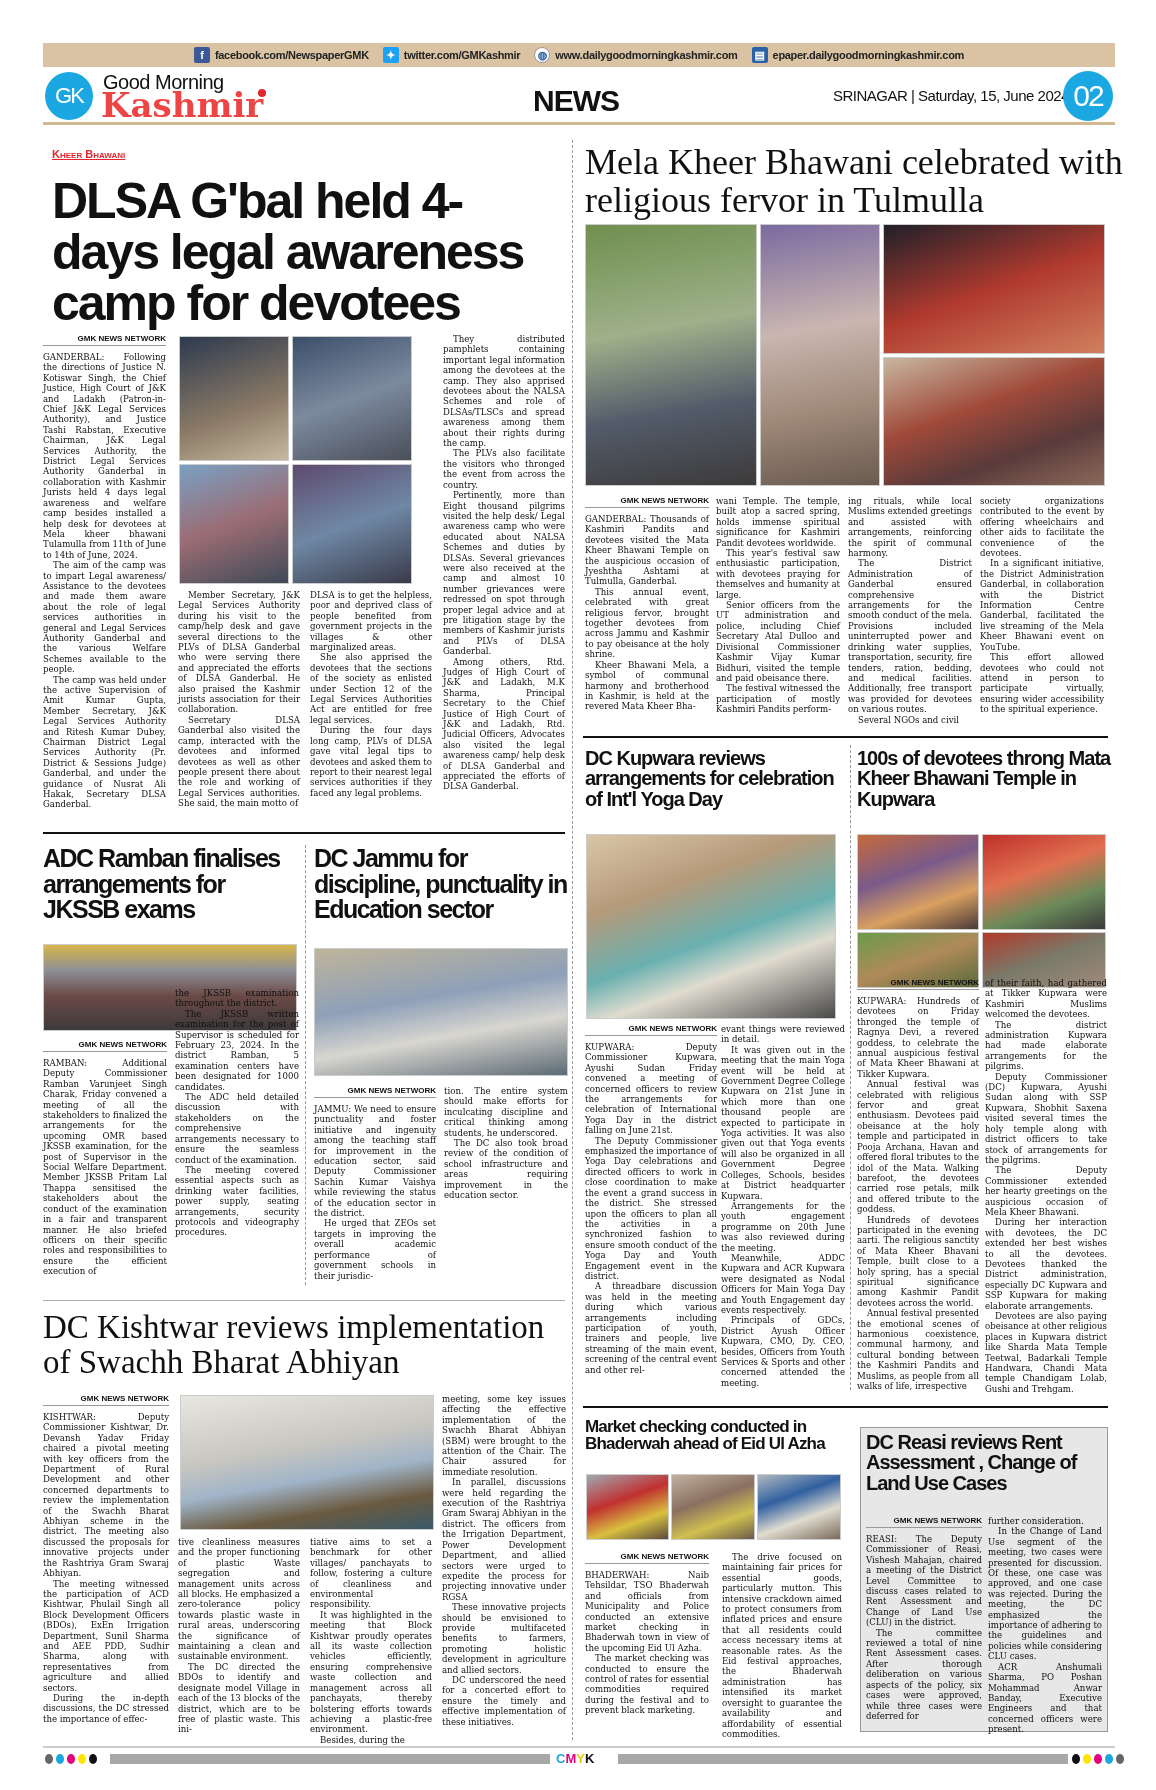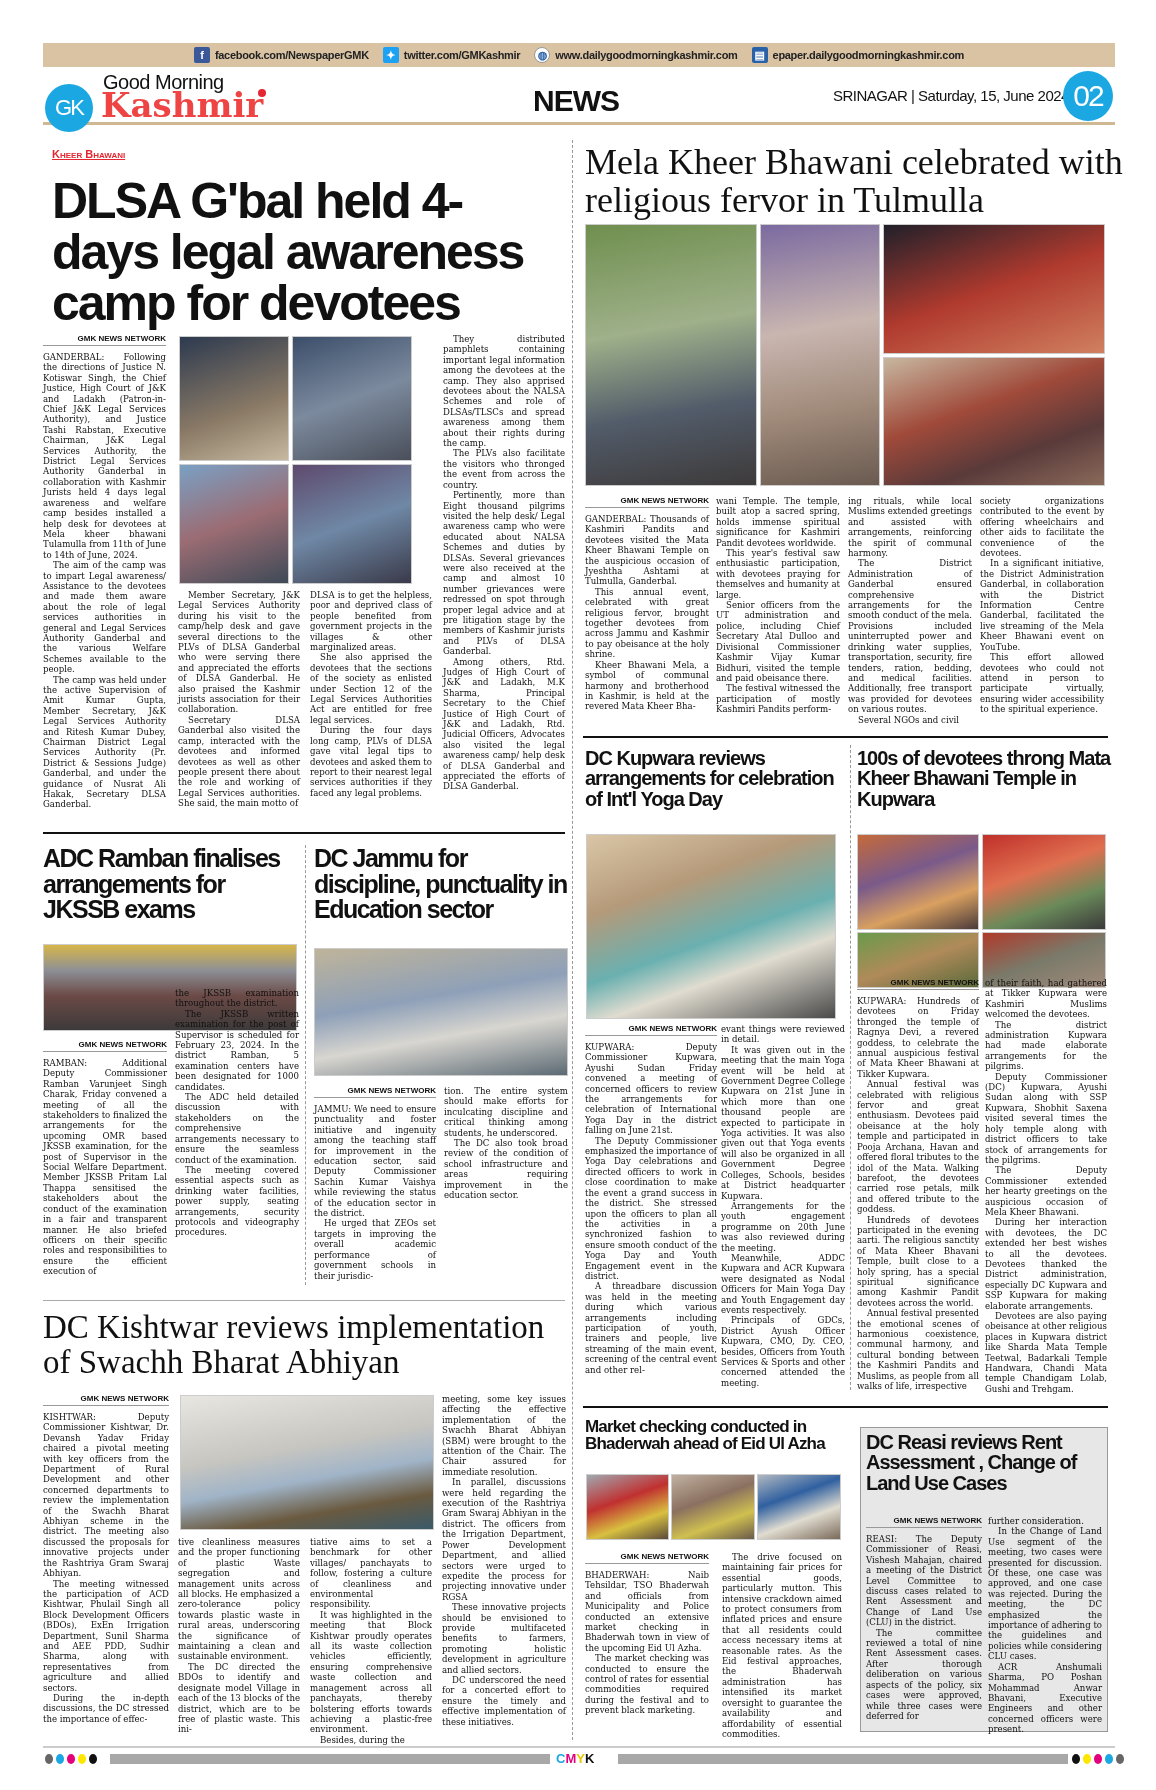--- a/index.html
+++ b/index.html
@@ -2,21 +2,21 @@
 <html><head>
 <meta charset="utf-8">
 <style>
 *{box-sizing:border-box;margin:0;padding:0}
 body{width:1156px;height:1790px;background:#fff;position:relative;font-family:"DejaVu Serif",serif;color:#111;overflow:hidden}
 .abs{position:absolute}
 .topbar{left:43px;top:43px;width:1072px;height:24px;background:#d9c3a3;display:flex;align-items:center;justify-content:center;gap:14px;font-family:"Liberation Sans",sans-serif;font-size:11px;font-weight:bold;color:#222;letter-spacing:-0.3px}
 .topbar .lnk{display:flex;align-items:center;gap:5px}
 .ico{display:inline-flex;width:16px;height:16px;align-items:center;justify-content:center;font-size:11px;color:#fff;border-radius:2px;font-weight:bold}
 .masthead{left:43px;top:67px;width:1072px;height:58px;border-bottom:3px solid #cfb892}
-.logo-circle{left:2px;top:17px;width:48px;height:48px;border-radius:50%;background:#1aa7e2;color:#fff;font-family:"Liberation Sans",sans-serif;font-size:22px;display:flex;align-items:center;justify-content:center;letter-spacing:-2px}
+.logo-circle{left:2px;top:5px;width:48px;height:48px;border-radius:50%;background:#1aa7e2;color:#fff;font-family:"Liberation Sans",sans-serif;font-size:22px;display:flex;align-items:center;justify-content:center;letter-spacing:-2px}
 .logo-gm{left:60px;top:4px;font-family:"Liberation Sans",sans-serif;font-size:20px;color:#111;letter-spacing:-0.5px}
 .logo-k{left:58px;top:18px;font-family:"DejaVu Serif",serif;font-weight:bold;font-size:34px;color:#ef4444;letter-spacing:0px}
 .logo-dot{left:215px;top:22px;width:8px;height:8px;border-radius:50%;background:#e3262f}
 .sec{left:490px;top:17px;font-family:"Liberation Sans",sans-serif;font-weight:bold;font-size:30px;letter-spacing:-1px}
 .dateline{left:790px;top:20px;font-family:"Liberation Sans",sans-serif;font-size:15px;letter-spacing:-0.5px}
 .pageno{left:1020px;top:4px;width:50px;height:50px;border-radius:50%;background:#1aa7e2;color:#fff;font-family:"Liberation Sans",sans-serif;font-size:30px;display:flex;align-items:center;justify-content:center;letter-spacing:-2px}
 .kicker{font-family:"Liberation Sans",sans-serif;font-weight:bold;font-size:11px;color:#e3262f;text-decoration:underline;font-variant:small-caps}
 .hl-sans{font-family:"Liberation Sans",sans-serif;font-weight:bold;color:#111;letter-spacing:-1.5px;line-height:1.02}
 .hl-serif{font-family:"Liberation Serif",serif;color:#111;line-height:1.05}
 .byline{font-family:"Liberation Sans",sans-serif;font-weight:bold;font-size:8px;border-bottom:1px solid #999;padding-bottom:2px;text-align:right;margin-bottom:6px;letter-spacing:0}
@@ -253,21 +253,21 @@
 <div class="abs" style="left:866px;top:1516px;width:116px">
   <div class="byline">GMK NEWS NETWORK</div>
   <div class="body">
     <p class="first">REASI: The Deputy Commissioner of Reasi, Vishesh Mahajan, chaired a meeting of the District Level Committee to discuss cases related to Rent Assessment and Change of Land Use (CLU) in the district.</p>
     <p>The committee reviewed a total of nine Rent Assessment cases. After thorough deliberation on various aspects of the policy, six cases were approved, while three cases were deferred for</p>
   </div>
 </div>
 <div class="abs body" style="left:988px;top:1516px;width:114px">
   <p class="first">further consideration.</p>
   <p>In the Change of Land Use segment of the meeting, two cases were presented for discussion. Of these, one case was approved, and one case was rejected. During the meeting, the DC emphasized the importance of adhering to the guidelines and policies while considering CLU cases.</p>
-  <p>ACR Anshumali Sharma, PO Poshan Mohammad Anwar Bhavani, Executive Engineers and other concerned officers were present.</p>
+  <p>ACR Anshumali Sharma, PO Poshan Mohammad Anwar Banday, Executive Engineers and that concerned officers were present.</p>
 </div>
 
 <div class="abs" style="left:43px;top:1746px;width:1072px;height:2px;background:#ccc"></div>
 <div class="abs cmyk" style="left:45px;top:1754px">
   <span class="dot" style="background:#666"></span>
     <span class="dot" style="background:#1aa7e2"></span>
     <span class="dot" style="background:#e4007c"></span>
     <span class="dot" style="background:#ffe600"></span>
     <span class="dot" style="background:#111"></span>
 </div>

